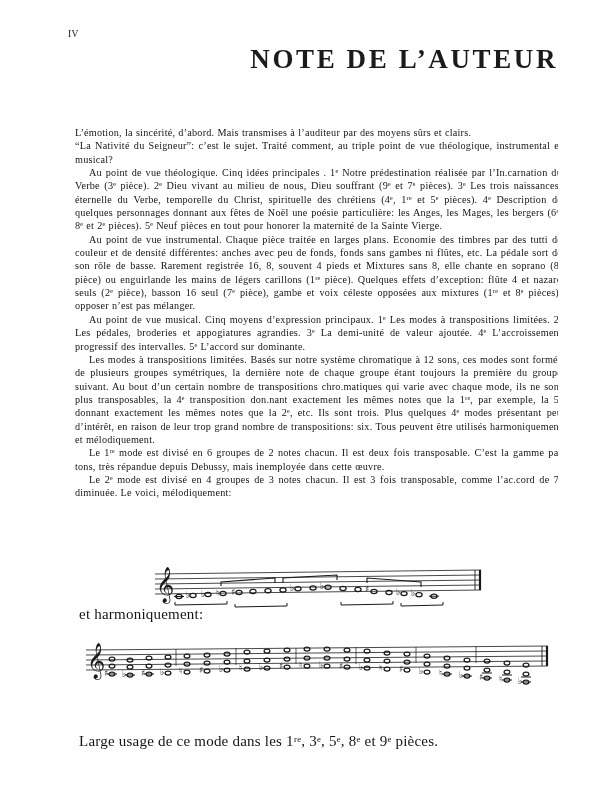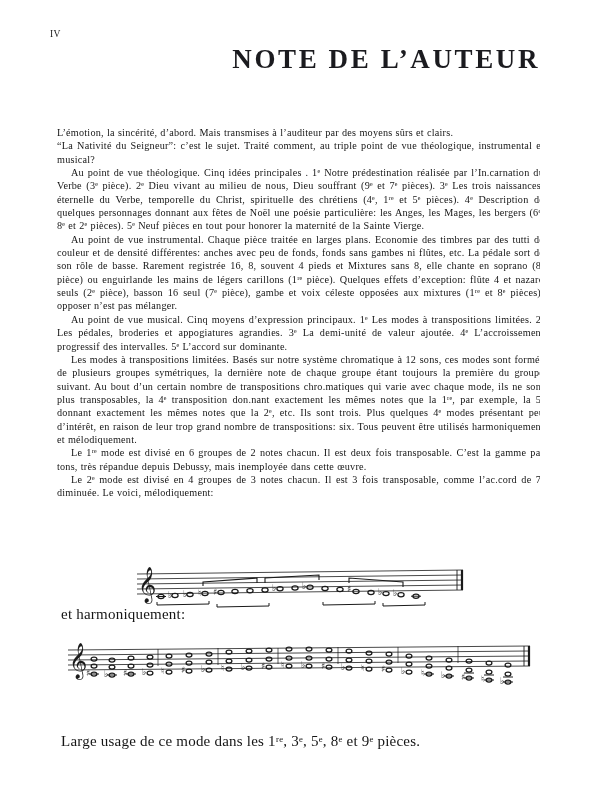--- a/index.html
+++ b/index.html
@@ -8,20 +8,21 @@
     background: #ffffff;
   }
   .page {
     position: relative;
     width: 540px;
     height: 796px;
     background: #ffffff;
     overflow: hidden;
     font-family: "Liberation Serif", "DejaVu Serif", serif;
     color: #111111;
+    margin-left: 18px;
   }
 
   
   .folio {
     position: absolute;
     left: 50px;
     top: 29px;
     font-size: 9.5px;
     letter-spacing: 0.3px;
     color: #1a1a1a;

